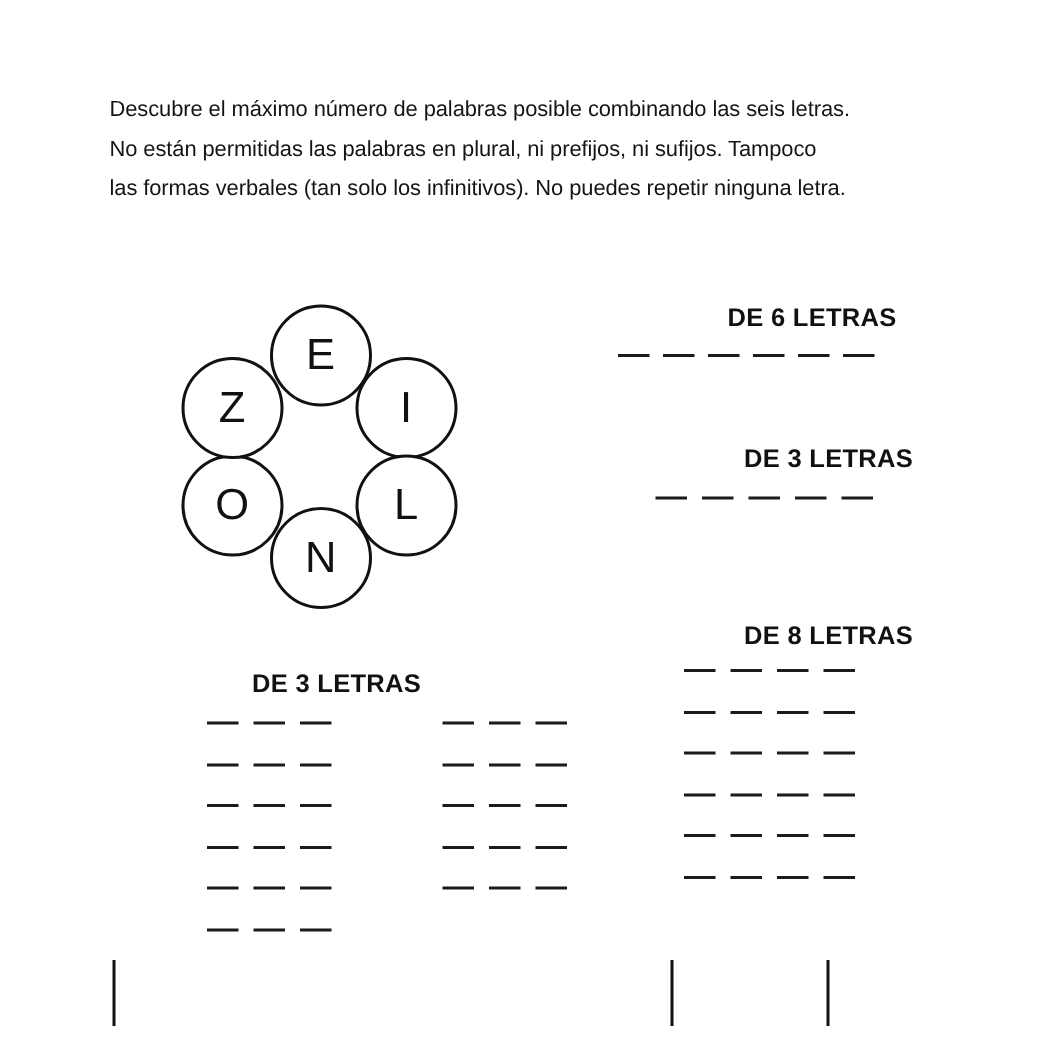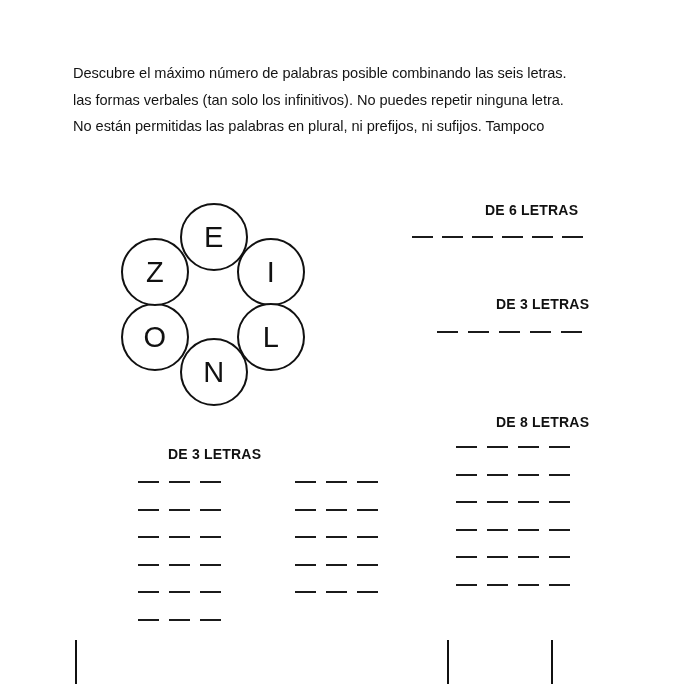--- a/index.html
+++ b/index.html
@@ -63,21 +63,21 @@
   .c-top       { left: 65px;  top: 5px;   }
   .c-topright  { left: 122px; top: 40px;  }
   .c-botright  { left: 122px; top: 105px; }
   .c-bottom    { left: 65px;  top: 140px; }
   .c-botleft   { left: 6px;   top: 105px; }
   .c-topleft   { left: 6px;   top: 40px;  }
 
   
   .sec-title {
     position: absolute;
-    font-size: 14px;
+    font-size: 17px;
     font-weight: 700;
     letter-spacing: 0.2px;
     color: #111111;
     white-space: nowrap;
     padding-left: 28px;
   }
   .dash-grid {
     position: absolute;
   }
   .dash-row {
@@ -136,22 +136,22 @@
   #rule2 { left: 447px; }
   #rule3 { left: 551px; }
 </style>
 </head>
 <body>
 
 <div class="page">
 
   <div class="instructions">
     <p>Descubre el máximo número de palabras posible combinando las seis letras.</p>
+    <p>No están permitidas las palabras en plural, ni prefijos, ni sufijos. Tampoco</p>
     <p>las formas verbales (tan solo los infinitivos). No puedes repetir ninguna letra.</p>
-    <p>No están permitidas las palabras en plural, ni prefijos, ni sufijos. Tampoco</p>
   </div>
 
   <div class="wheel">
     <div class="letter-circle c-top">E</div>
     <div class="letter-circle c-topright">I</div>
     <div class="letter-circle c-botright">L</div>
     <div class="letter-circle c-bottom">N</div>
     <div class="letter-circle c-botleft">O</div>
     <div class="letter-circle c-topleft">Z</div>
   </div>

